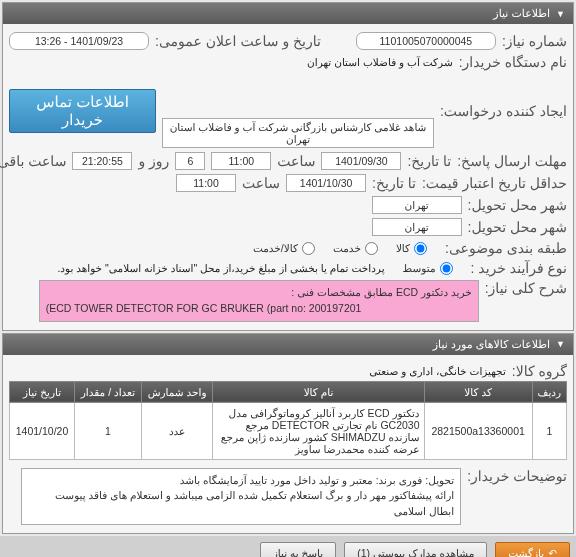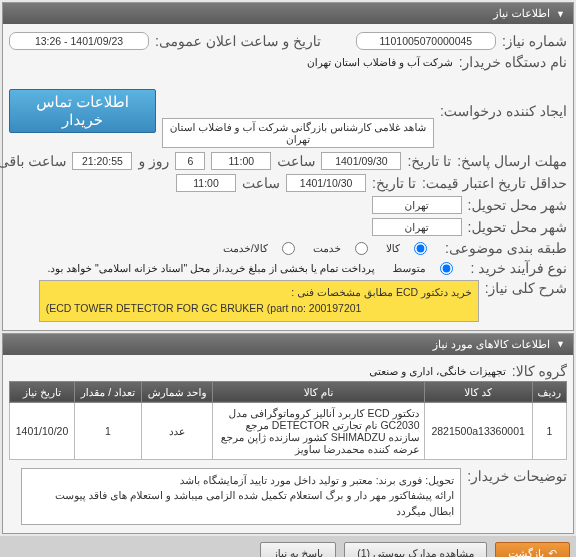--- a/index.html
+++ b/index.html
@@ -66,28 +66,28 @@
 }
 .radio-row {
   display: flex;
   gap: 18px;
   align-items: center;
   flex-wrap: wrap;
 }
 .radio-item {
   display: flex;
   align-items: center;
-  gap: 14px;
+  gap: 4px;
   font-size: 10.5px;
   justify-content: space-between;
 }
 .radio-item input { margin: 0; }
 .desc-box {
   border: 1px solid #aaa;
-  background: #fde047;
+  background: #f9a8d4;
   padding: 4px 6px;
   width: 440px;
   font-size: 10.5px;
   line-height: 1.5;
 }
 table.data {
   width: 100%;
   border-collapse: collapse;
   background: #fff;
   font-size: 10.5px;
@@ -267,21 +267,21 @@
           <td>عدد</td>
           <td>1</td>
           <td>1401/10/20</td>
         </tr>
       </tbody>
     </table>
 
     <div class="row" style="align-items:flex-start; margin-top:6px">
       <span class="label">توضیحات خریدار:</span>
       <div class="notes-box" style="white-space:pre-line">تحویل: فوری   برند: معتبر و تولید داخل مورد تایید آزمایشگاه باشد
-ارائه پیشفاکتور مهر دار و برگ استعلام تکمیل شده الزامی میباشد و استعلام های فاقد پیوست ابطال میگردد</div>
+ارائه پیشفاکتور مهر دار و برگ استعلام تکمیل شده الزامی میباشد و استعلام های فاقد پیوست ابطال اسلامی</div>
     </div>
 
   </div>
 </div>
 
 <div class="footer-bar">
   <button class="btn btn-back">
     <span>↶</span>
     <span>بازگشت</span>
   </button>

